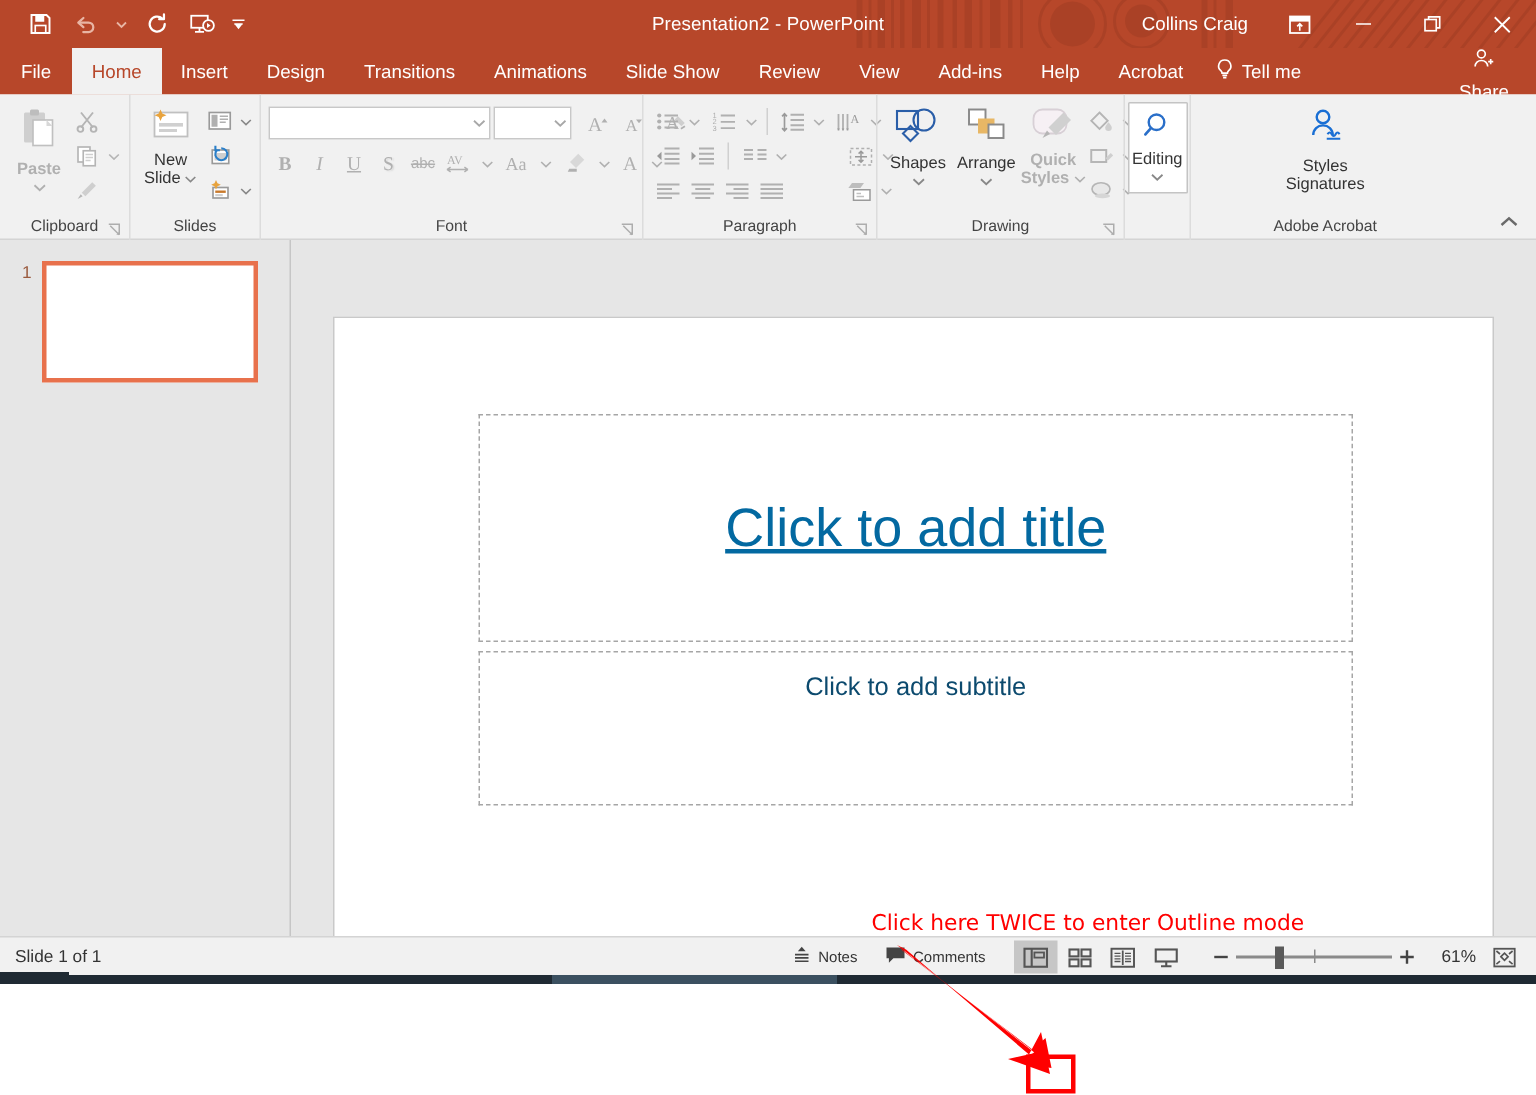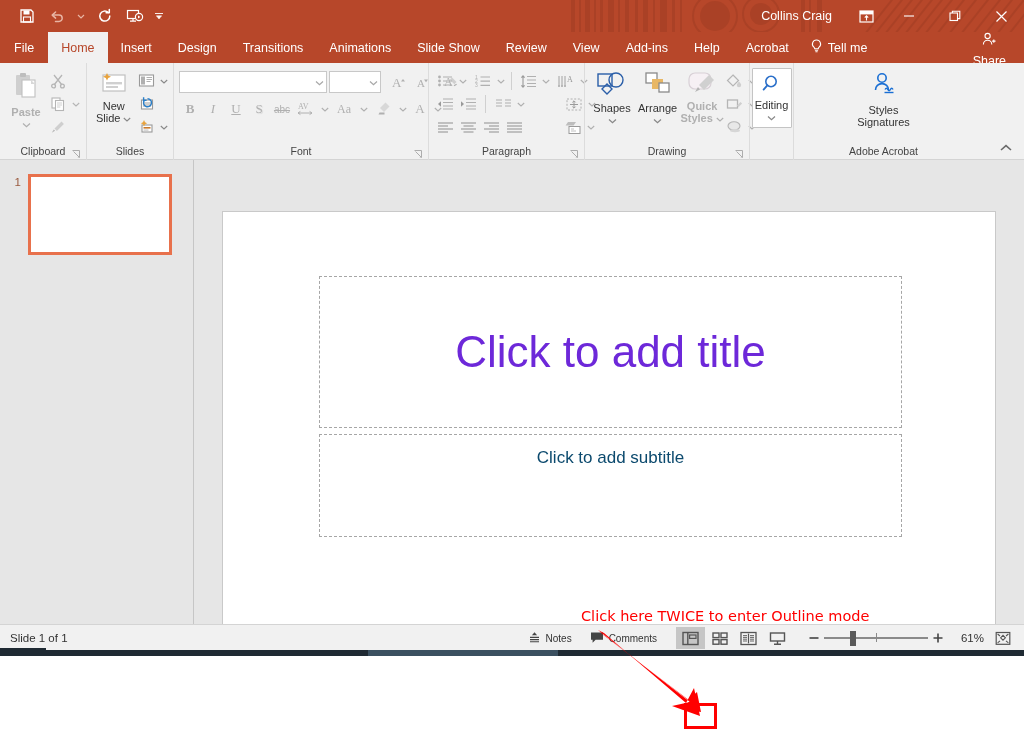--- a/index.html
+++ b/index.html
@@ -247,23 +247,24 @@
     border: 1px dashed #a6a6a6;
     display: flex;
     justify-content: center;
   }
   .ph-title {
     left: 96px; top: 64px;
     width: 583px; height: 152px;
     align-items: center;
   }
   .ph-title span {
-    font-size: 44px;
-    color: #6d28d9;
+    font-size: 36px;
+    color: #0369a1;
     font-weight: 300;
+    text-decoration: underline;
   }
   .ph-sub {
     left: 96px; top: 222px;
     width: 583px; height: 103px;
     align-items: flex-start;
     padding-top: 13px;
   }
   .ph-sub span {
     font-size: 17px;
     color: #0c4a6e;
@@ -467,20 +468,25 @@
           <path d="M12 7.4l2.4 1.6-2.4 1.6z" fill="#fff"></path>
         </svg>
     </div>
     <div class="qat-btn small" title="Customize Quick Access Toolbar">
       <svg width="10" height="10" viewBox="0 0 10 10">
           <path d="M1 2.5h8M2.2 5h5.6M5 7.8L3.2 5.4h3.6z" fill="#fff" stroke="#fff" stroke-width=".9"></path>
         </svg>
     </div>
   </div>
 
+  <div class="title-center">
+    <span>Presentation2</span>
+    <span>-</span>
+    <span>PowerPoint</span>
+  </div>
 
   <div class="title-right">
     <span class="user-name">Collins Craig</span>
     <div class="ribbon-pin">
       <svg width="15" height="15" viewBox="0 0 15 15">
           <rect x="1" y="2" width="13" height="11" fill="none" stroke="#fff" stroke-width="1.2"></rect>
           <rect x="1" y="2" width="13" height="3.4" fill="#fff"></rect>
           <path d="M7.5 11.5V7M5.8 8.6l1.7-1.8 1.7 1.8" fill="none" stroke="#fff" stroke-width="1.1"></path>
         </svg>
     </div>

